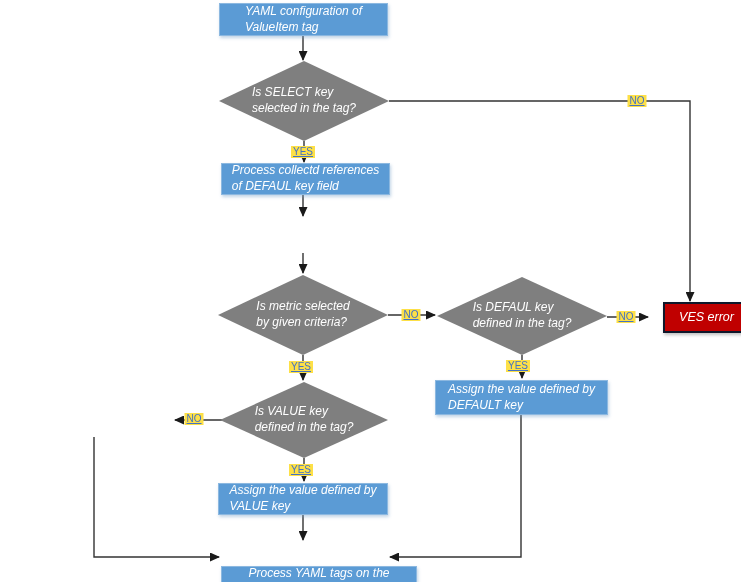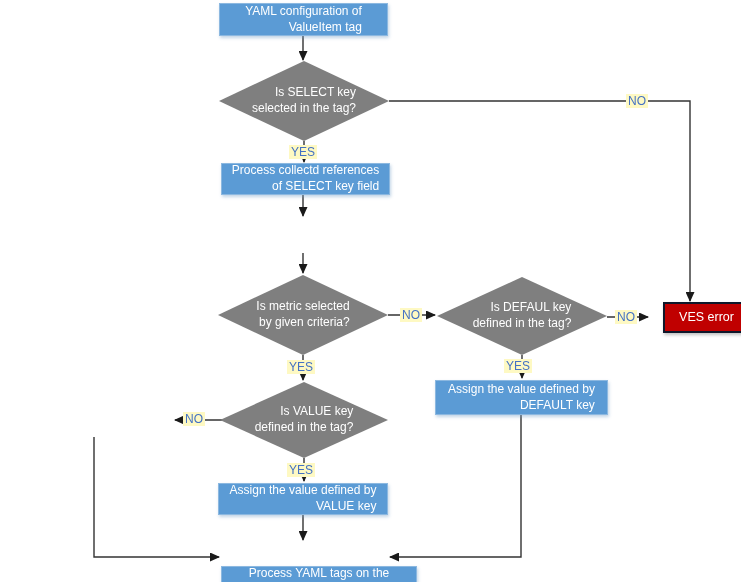--- a/index.html
+++ b/index.html
@@ -7,25 +7,26 @@
     position:relative;
     width:741px;height:582px;
     background:#ffffff;
     font-family:"Liberation Sans", sans-serif;
     overflow:hidden;
   }
   #wires{position:absolute;left:0;top:0;width:741px;height:582px;}
   .node{
     position:absolute;
     display:flex;align-items:center;justify-content:center;
-    text-align:right;
+    text-align:left;
     color:#ffffff;
     font-size:12px;line-height:1.3;
     white-space:pre-line;
     box-sizing:border-box;
+    font-style:italic;
   }
   .process{
     background:#5b9bd5;
     border:1px solid #8cb8e0;
     box-shadow:1px 2px 3px rgba(120,160,200,0.45);
   }
   .decision{
     background:#7f7f7f;
     clip-path:polygon(50% 0, 100% 50%, 50% 100%, 0 50%);
     filter:drop-shadow(2px 3px 2px #bdd7ee);
@@ -34,25 +35,26 @@
   .error{
     background:#c00000;
     border:2px solid #0f172a;
     box-shadow:1px 2px 3px rgba(0,0,0,0.25);
     font-size:12.5px;
     margin-left:13px;
   }
   .edge-label{
     position:absolute;
     transform:translate(-50%,-50%);
-    background:#fef9c3;
+    background:#fde047;
     color:#4472c4;
-    font-size:12px;
+    font-size:10px;
     line-height:1;
     padding:1px 2px;
+    text-decoration:underline;
   }
 </style>
 </head>
 <body>
 
 <div id="canvas">
 
   <svg id="wires" viewBox="0 0 741 582" xmlns="http://www.w3.org/2000/svg">
     <defs>
       <marker id="arr" markerUnits="userSpaceOnUse" markerWidth="10" markerHeight="9" refX="9" refY="4.5" orient="auto">
@@ -77,21 +79,21 @@
     </g>
   </svg>
 
   <div class="node process" style="left:219px;top:3px;width:169px;height:33px;">YAML configuration of
 ValueItem tag</div>
 
   <div class="node decision" style="left:219px;top:61px;width:170px;height:80px;">Is SELECT key
 selected in the tag?</div>
 
   <div class="node process" style="left:221px;top:163px;width:169px;height:32px;">Process collectd references
-of SELECT key field</div>
+of DEFAUL key field</div>
 
 
   <div class="node decision" style="left:218px;top:275px;width:170px;height:80px;">Is metric selected
 by given criteria?</div>
 
   <div class="node decision" style="left:437px;top:277px;width:170px;height:78px;">Is DEFAUL key
 defined in the tag?</div>
 
   <div class="node error" style="left:650px;top:302px;width:87px;height:31px;">VES error</div>
 

